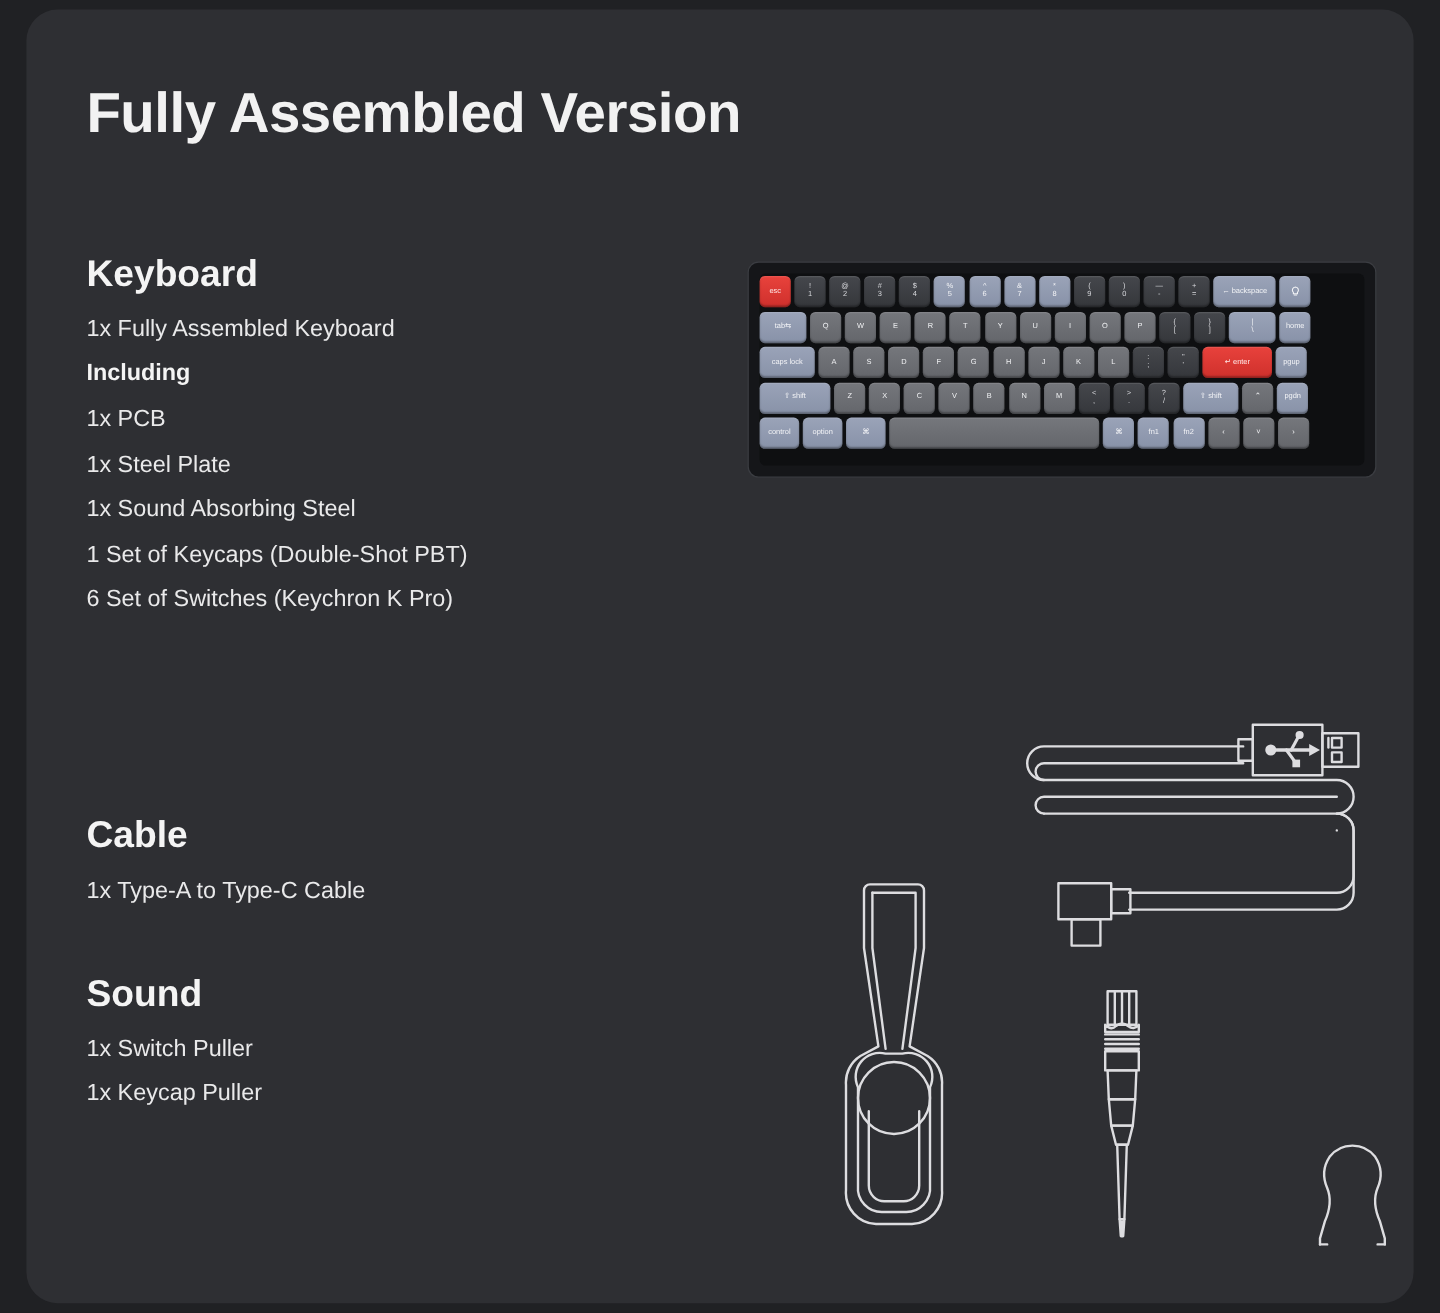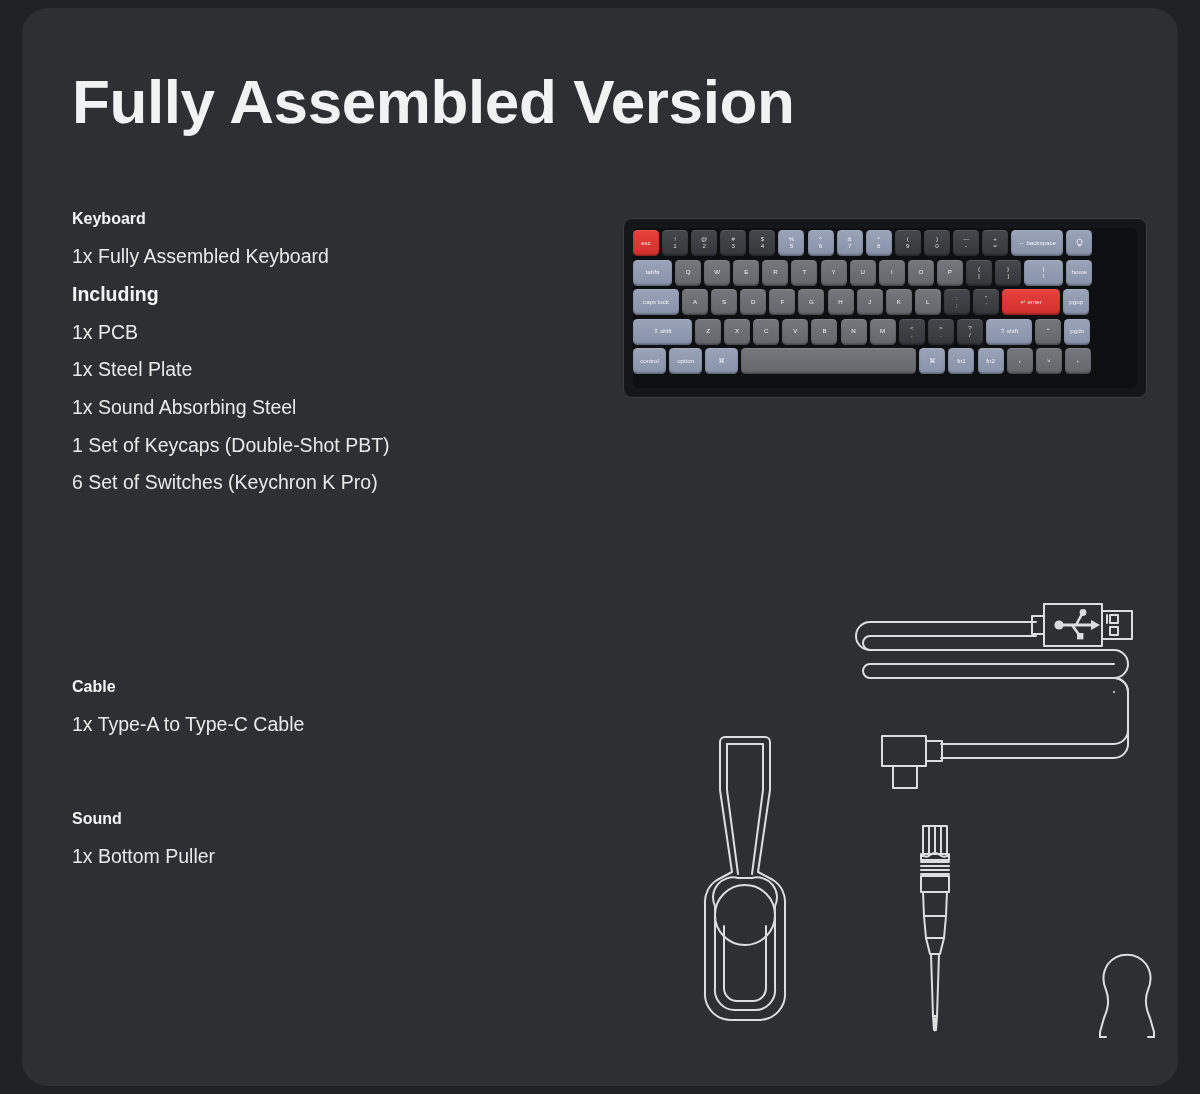--- a/index.html
+++ b/index.html
@@ -21,32 +21,32 @@
     left: 22px; top: 8px;
     width: 1156px; height: 1078px;
     background: #2e2f33;
     border-radius: 26px;
   }
 
   
   #title {
     position: absolute;
     left: 50px; top: 58px;
-    font-size: 62px;
+    font-size: 47px;
     font-weight: bold;
     color: #f2f2f2;
     letter-spacing: -0.4px;
     white-space: nowrap;
     text-align: center;
   }
 
   
   .section { position: absolute; left: 50px; width: 520px; }
   .sec-head {
-    font-size: 16px;
+    font-size: 31px;
     font-weight: bold;
     color: #f4f4f4;
     margin: 0 0 10px 0;
     line-height: 1.15;
   }
   .sec-line {
     font-size: 19.5px;
     color: #e9e9ea;
     line-height: 1.93;
     white-space: nowrap;
@@ -146,21 +146,22 @@
     <div class="section" id="sec-cable">
       <div class="sec-head">Cable</div>
       <div>
           <div class="sec-line">1x Type-A to Type-C Cable</div>
         </div>
     </div>
 
     <div class="section" id="sec-tools">
       <div class="sec-head">Sound</div>
       <div>
-          <div class="sec-line">1x Bottom Puller</div>
+          <div class="sec-line">1x Switch Puller</div>
+          <div class="sec-line">1x Keycap Puller</div>
         </div>
     </div>
 
     <div id="kb-wrap">
       <div id="kb-case">
         <div id="kb-inner">
             <div class="kb-row" style="top: 2px;">
               <div class="key k-red" style="width: 26px;">
                 <span class="lbl">esc</span>
               </div>

